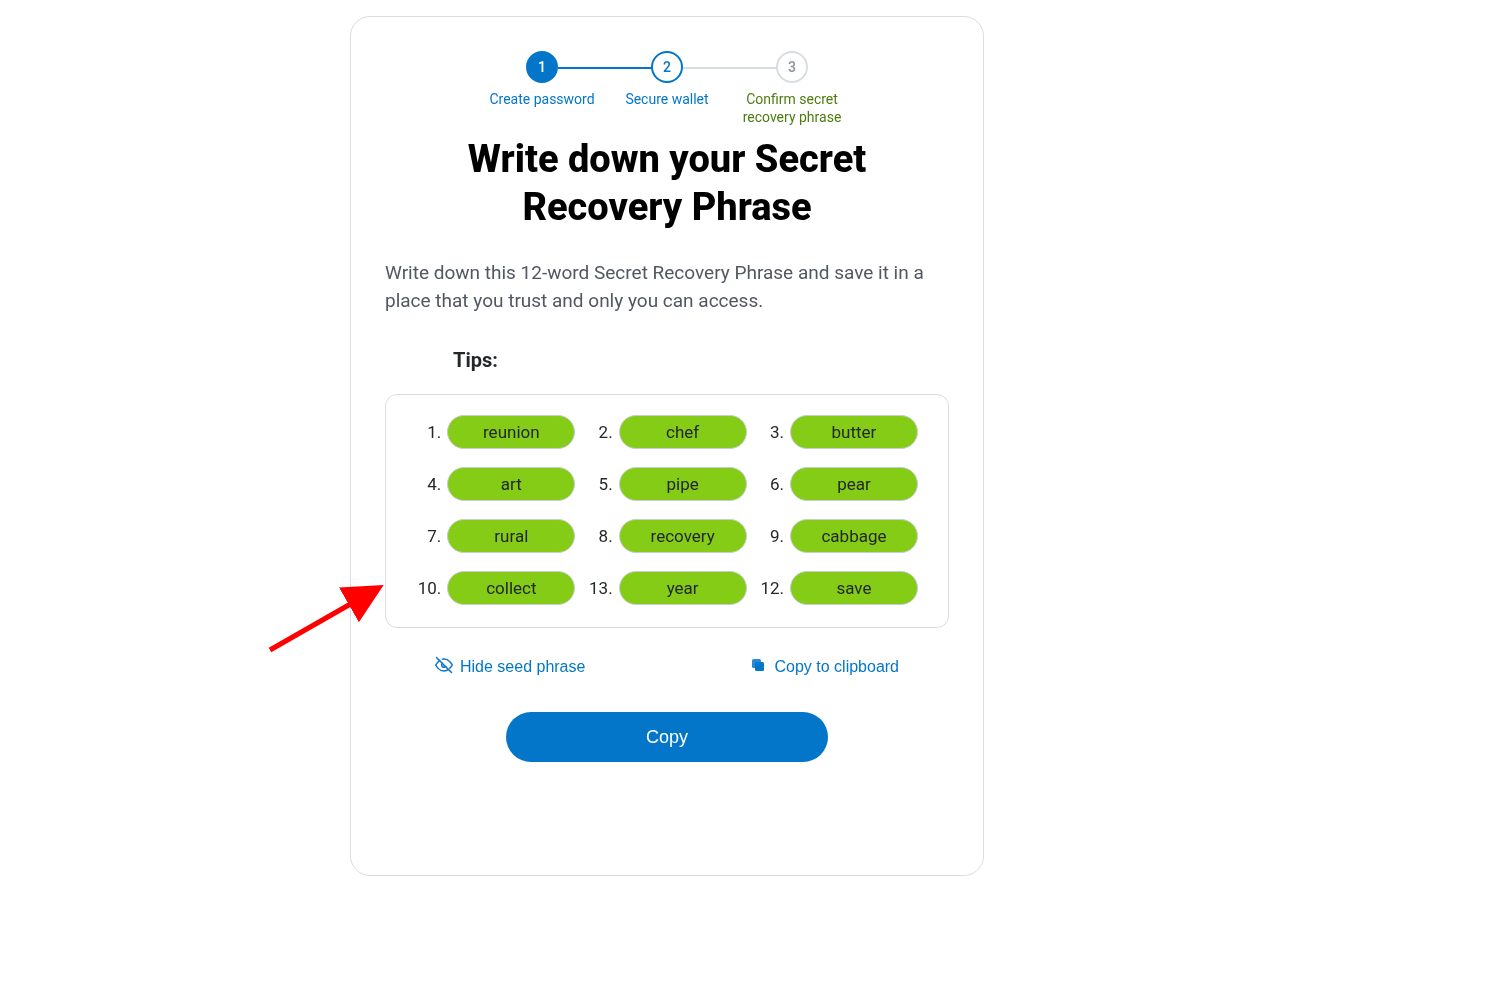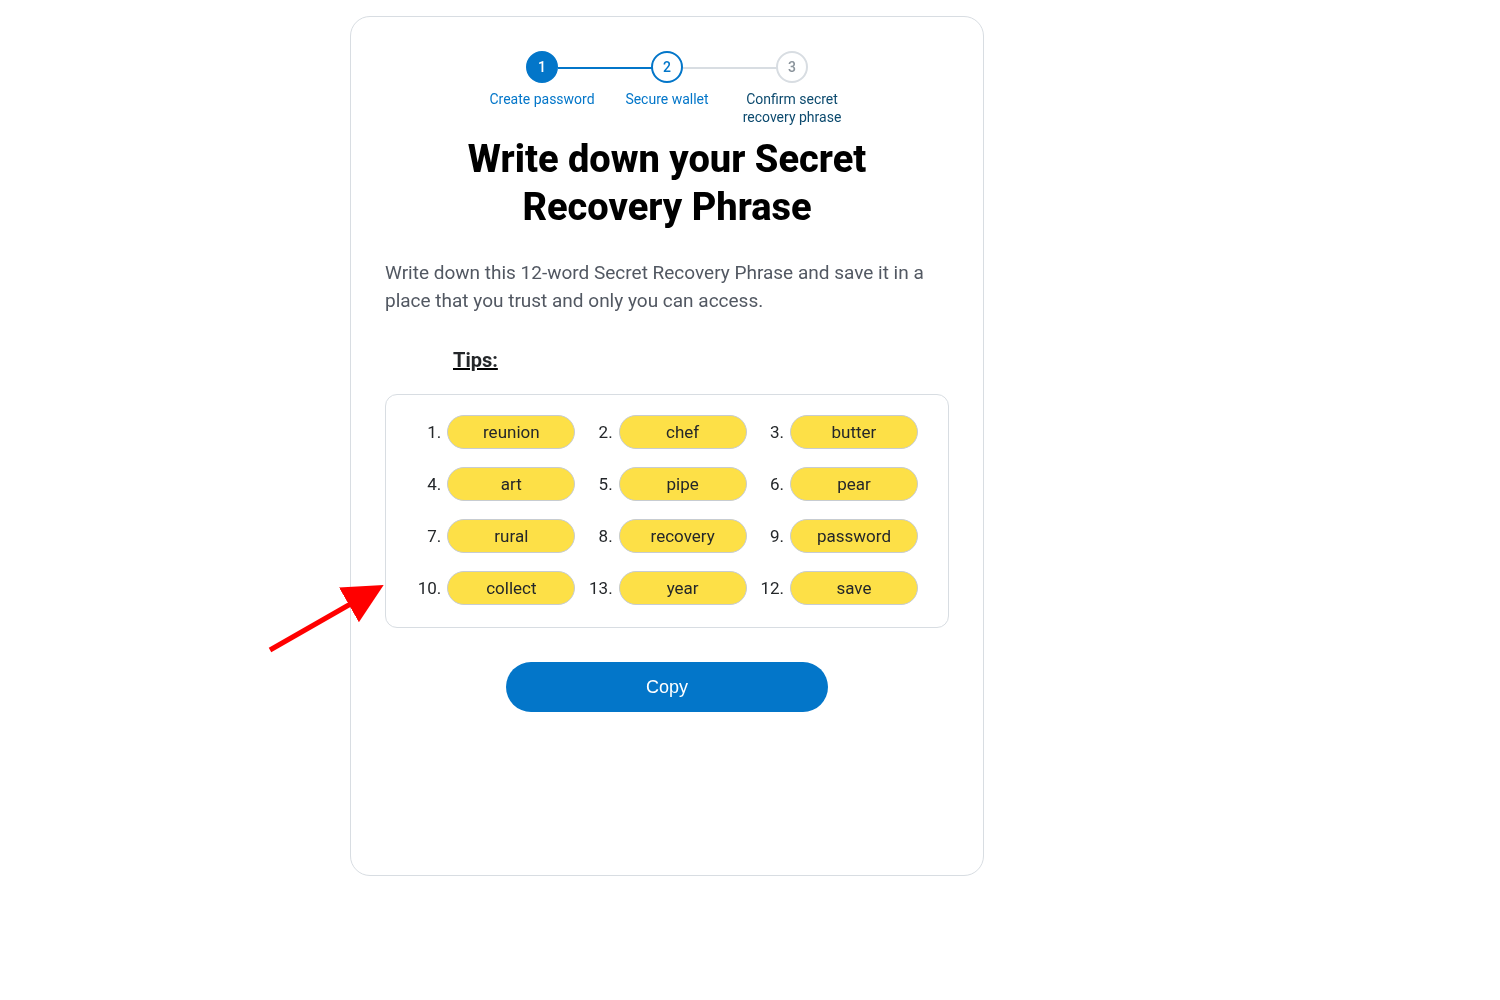--- a/index.html
+++ b/index.html
@@ -51,21 +51,21 @@
     .step-1 .step-circle { background: #0376c9; color: #fff; border: 2px solid #0376c9;}
     .step-2 .step-circle { background: #fff; color: #0376c9; border: 2px solid #0376c9;}
     .step-3 .step-circle { background: #fff; color: #8a939b; border: 2px solid #d8dde2;}
     .step-label {
       margin-top: 8px;
       font-size: 14px;
       text-align: center;
       line-height: 1.25;
     }
     .step-1 .step-label, .step-2 .step-label { color: #0376c9; }
-    .step-3 .step-label { color: #0c4a6e; }
+    .step-3 .step-label { color: #4d7c0f; }
     .connector {
       position: absolute;
       top: 16px;
       height: 2px;
       width: 94px;
       z-index: 1;
     }
     .connector-12 { left: 78px; background: #0376c9; }
     .connector-23 { left: 78px; background: #d8dde2; }
     
@@ -80,21 +80,20 @@
     .description {
       font-size: 19px;
       color: #525862;
       text-align: left;
       margin-top: 28px;
       line-height: 1.45;
     }
     
     .tips {
       margin: 34px 0 22px 68px;
-      text-decoration: underline;
     }
     .tips-heading {
       font-size: 20px;
       font-weight: 700;
       color: #24272a;
     }
     .tips ul {
       margin-top: 6px;
       padding-left: 22px;
     }
@@ -128,21 +127,21 @@
     .phrase-pill {
       width: 128px;
       height: 34px;
       border: 1px solid #c7ccd1;
       border-radius: 17px;
       display: flex;
       align-items: center;
       justify-content: center;
       font-size: 17px;
       color: #24272a;
-      background: #fde047;
+      background: #84cc16;
     }
     
     .action-row {
       display: flex;
       justify-content: space-between;
       margin-top: 28px;
       padding: 0 50px;
     }
     .link-btn {
       display: flex;
@@ -239,36 +238,58 @@
     <div class="phrase-cell">
         <span class="phrase-num">7.</span>
         <span class="phrase-pill">rural</span>
       </div>
     <div class="phrase-cell">
         <span class="phrase-num">8.</span>
         <span class="phrase-pill">recovery</span>
       </div>
     <div class="phrase-cell">
         <span class="phrase-num">9.</span>
-        <span class="phrase-pill">password</span>
+        <span class="phrase-pill">cabbage</span>
       </div>
     <div class="phrase-cell">
         <span class="phrase-num">10.</span>
         <span class="phrase-pill">collect</span>
       </div>
     <div class="phrase-cell">
         <span class="phrase-num">13.</span>
         <span class="phrase-pill">year</span>
       </div>
     <div class="phrase-cell">
         <span class="phrase-num">12.</span>
         <span class="phrase-pill">save</span>
       </div>
   </div>
 
+  <div class="action-row">
+    <button class="link-btn">
+      <span>
+        <svg viewBox="0 0 24 24" fill="none" stroke="#0376c9" stroke-width="2" stroke-linecap="round" stroke-linejoin="round">
+          <path d="M17.94 17.94A10.94 10.94 0 0 1 12 20C5 20 1 12 1 12a21.16 21.16 0 0 1 5.06-6.06"></path>
+          <path d="M9.9 4.24A10.94 10.94 0 0 1 12 4c7 0 11 8 11 8a21.2 21.2 0 0 1-3.17 4.19"></path>
+          <path d="M14.12 14.12A3 3 0 1 1 9.88 9.88"></path>
+          <line x1="2" y1="2" x2="22" y2="22"></line>
+        </svg>
+      </span>
+      <span>Hide seed phrase</span>
+    </button>
+    <button class="link-btn">
+      <span>
+        <svg viewBox="0 0 24 24" fill="#0376c9">
+          <rect x="8" y="8" width="12" height="12" rx="2"></rect>
+          <rect x="4" y="4" width="12" height="12" rx="2" fill="#0376c9" opacity="0.85"></rect>
+        </svg>
+      </span>
+      <span>Copy to clipboard</span>
+    </button>
+  </div>
 
   <button class="next-btn">Copy</button>
 
 </div>
 
 <svg class="arrow" viewBox="0 0 130 90">
   <defs>
     <marker id="arrhead" markerWidth="8" markerHeight="8" refX="6" refY="4" orient="auto">
       <polygon points="0 0, 8 4, 0 8" fill="#ff0000"></polygon>
     </marker>

